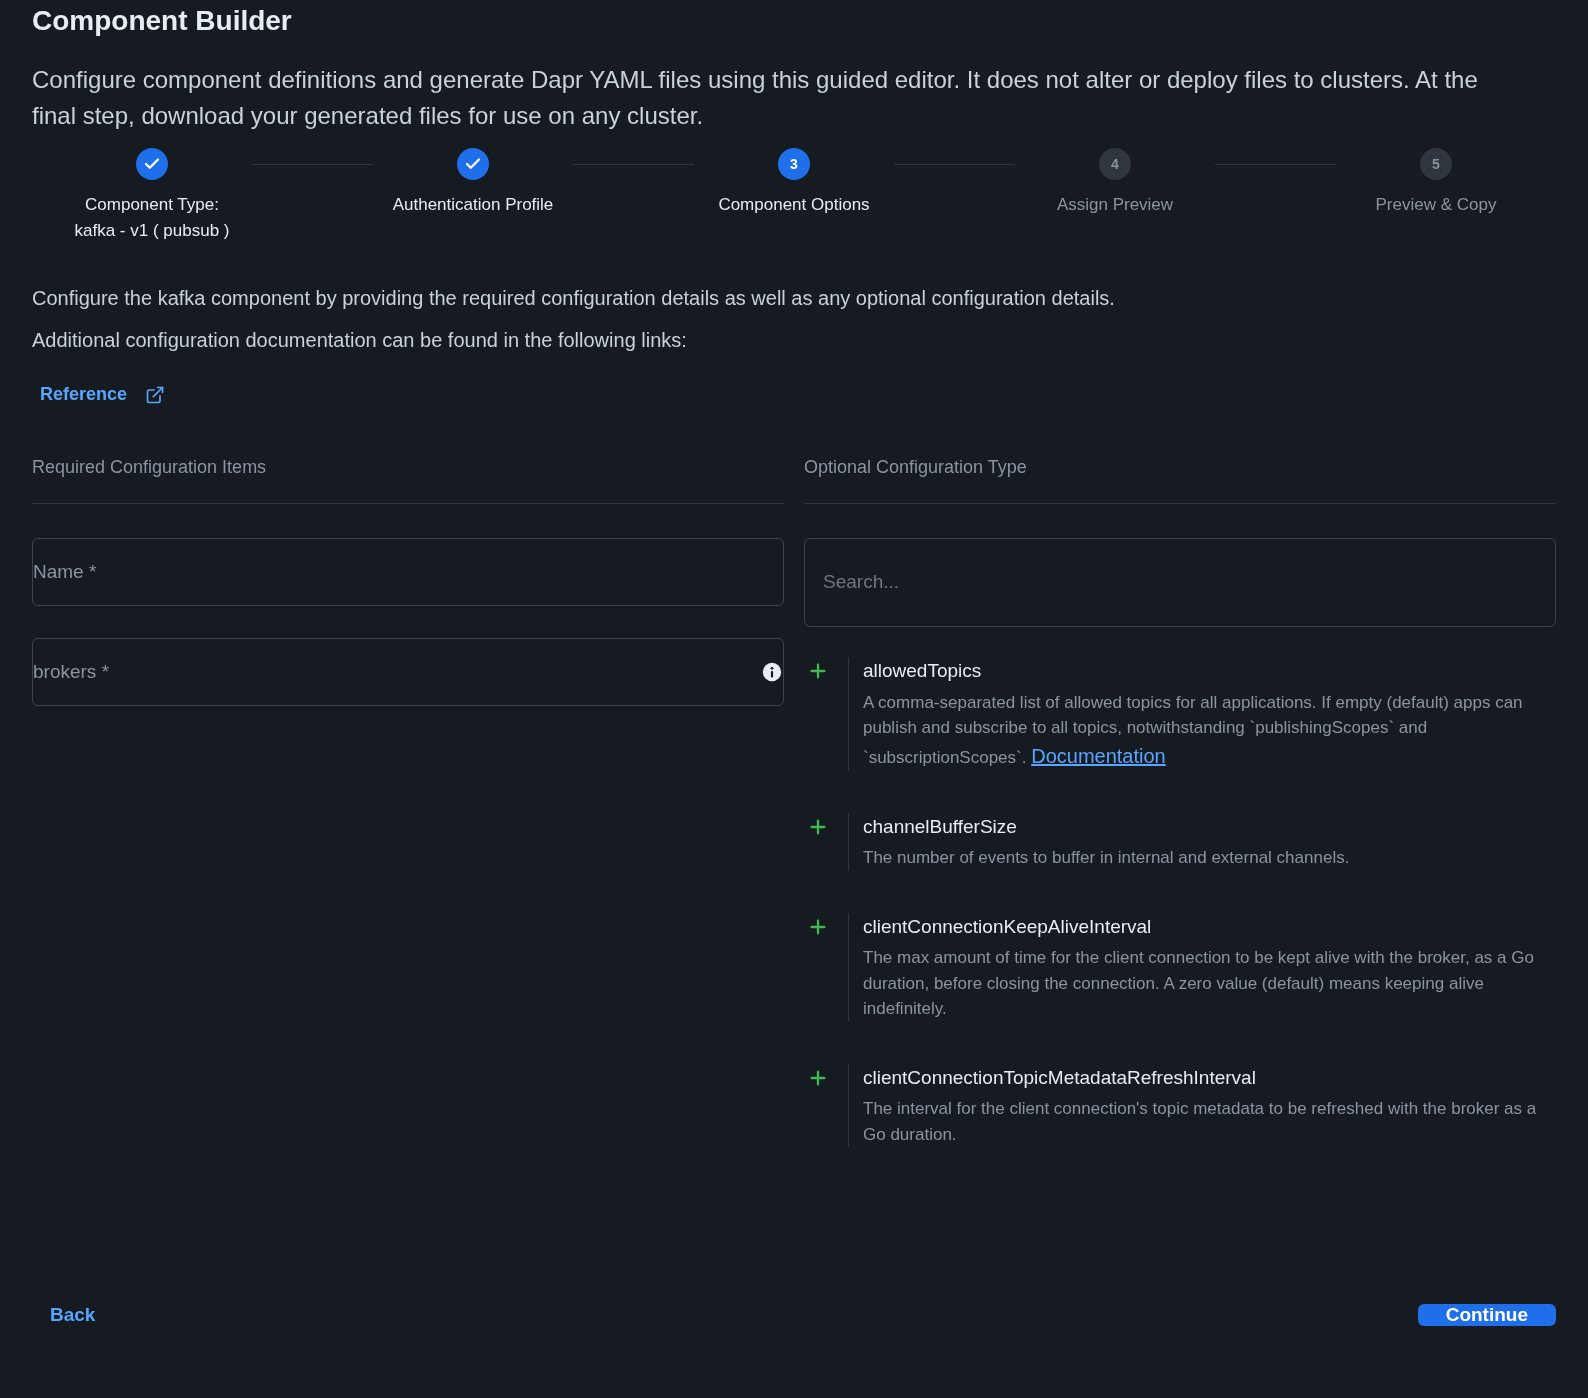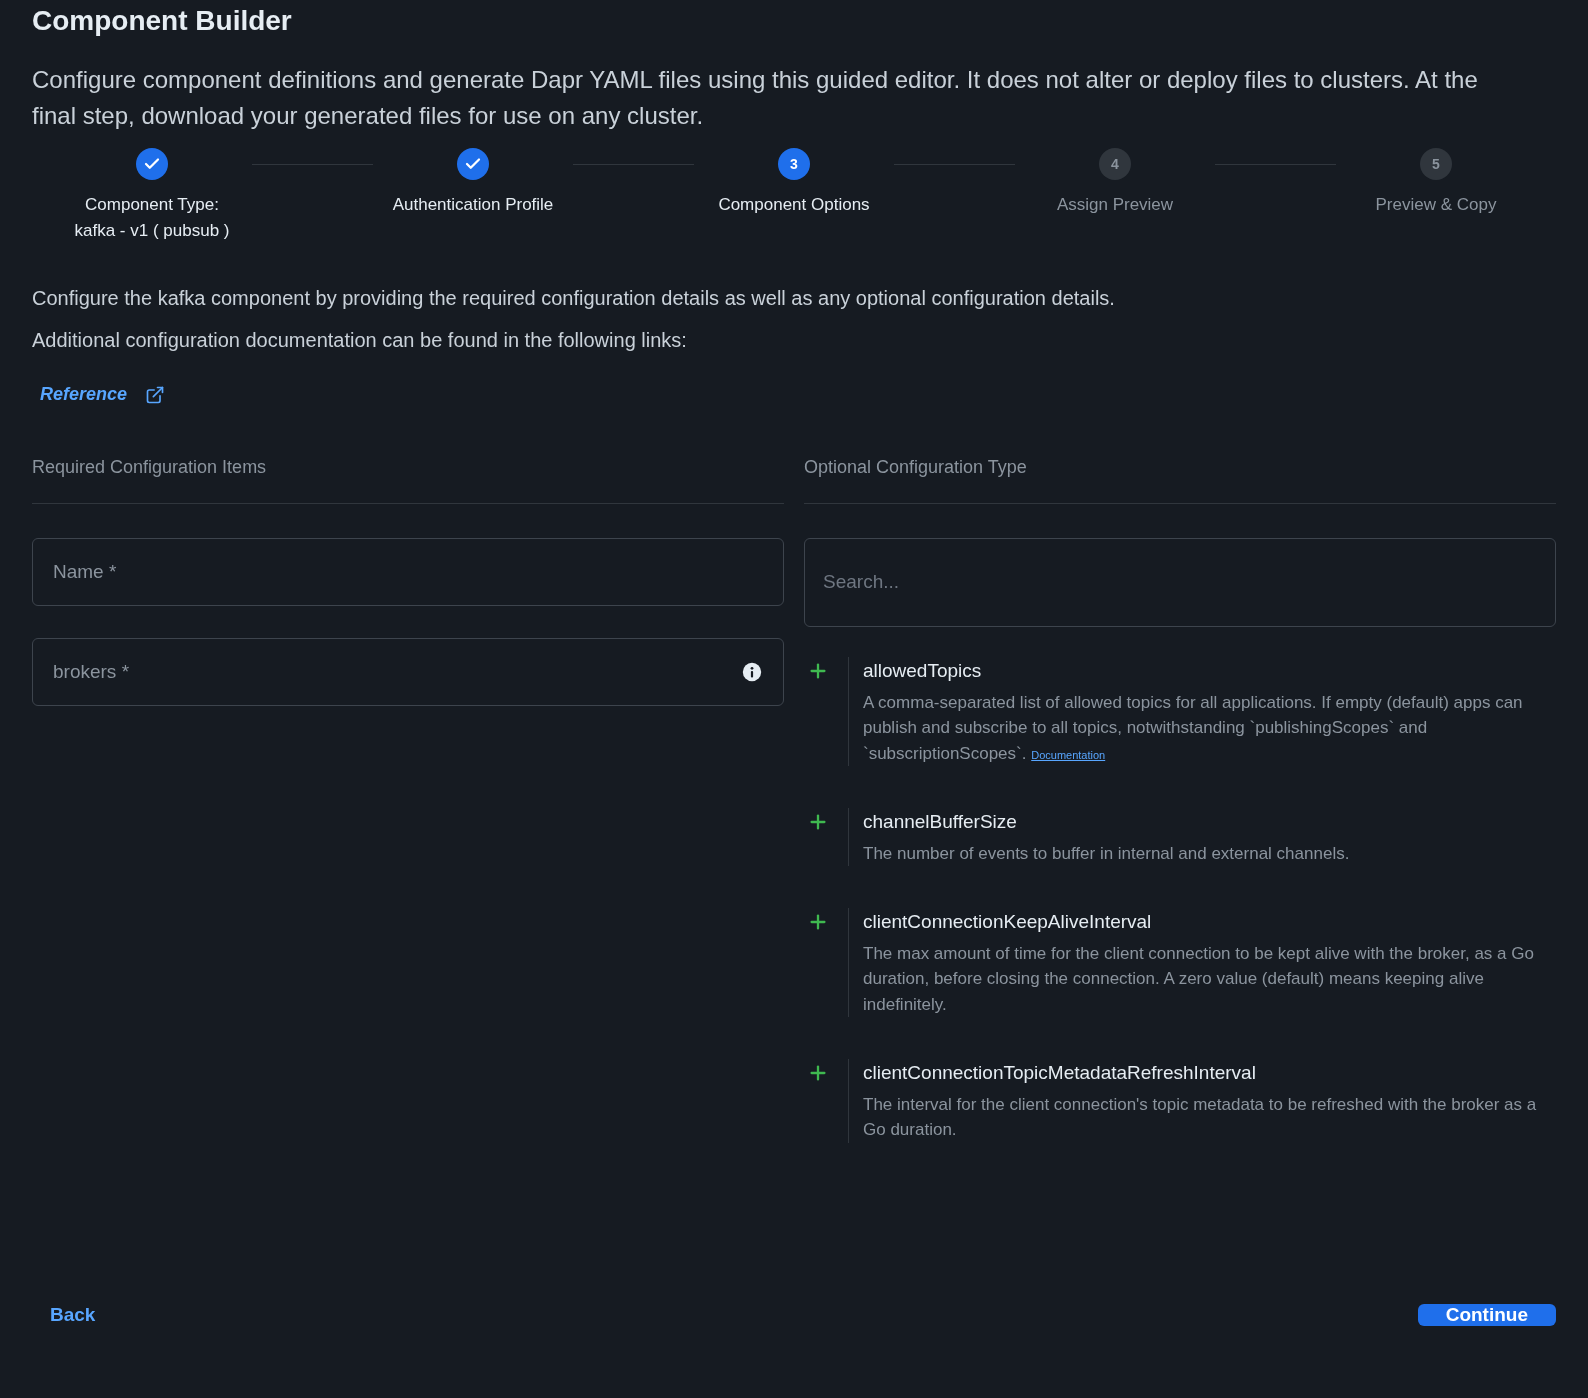--- a/index.html
+++ b/index.html
@@ -91,21 +91,20 @@
     align-items: center;
     gap: 18px;
     color: #58a6ff;
     font-size: 18px;
     font-weight: 600;
     text-decoration: none;
     margin-top: 8px;
     margin-left: 8px;
     cursor: pointer;
     padding: 6px 0;
-    font-style: italic;
   }
   .ext-icon { width: 20px; height: 20px; }
   .columns {
     display: flex;
     gap: 20px;
     margin-top: 40px;
     height: 820px;
   }
   .column {
     flex: 1;
@@ -116,21 +115,21 @@
     font-size: 18px;
     color: #8b949e;
     font-weight: 500;
     padding-bottom: 22px;
     border-bottom: 1px solid #30363d;
     margin-bottom: 34px;
   }
   .input-wrap {
     border: 1px solid #3d444d;
     border-radius: 6px;
-    padding: 22px 20px;
+    padding: 22px 0;
     margin-bottom: 32px;
     display: flex;
     align-items: flex-end;
     justify-content: space-between;
     background: transparent;
   }
   .input-wrap input {
     background: transparent;
     border: none;
     outline: none;
@@ -192,21 +191,21 @@
   }
   .item-desc {
     font-size: 17px;
     color: #8b949e;
     line-height: 1.5;
   }
   .doc-link {
     color: #58a6ff;
     text-decoration: underline;
     cursor: pointer;
-    font-size: 11px;
+    font-size: 20px;
   }
   .footer {
     display: flex;
     justify-content: space-between;
     align-items: center;
     margin-top: 20px;
   }
   .back-btn {
     background: transparent;
     border: none;

